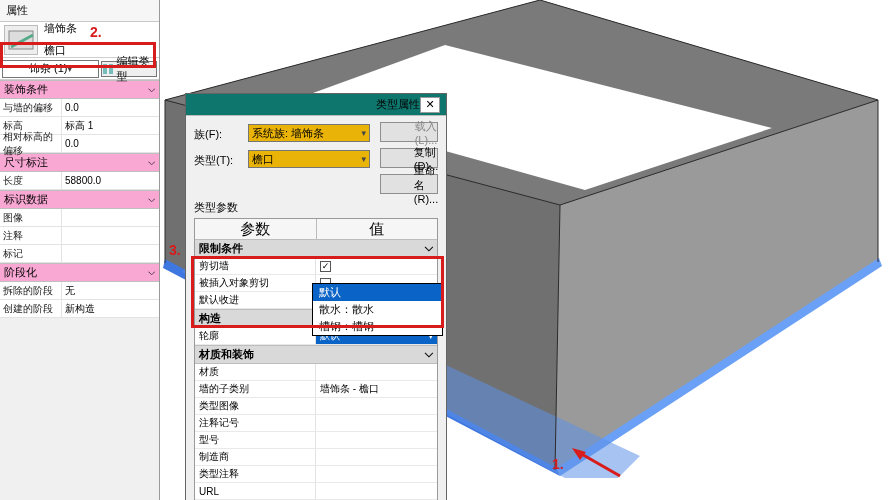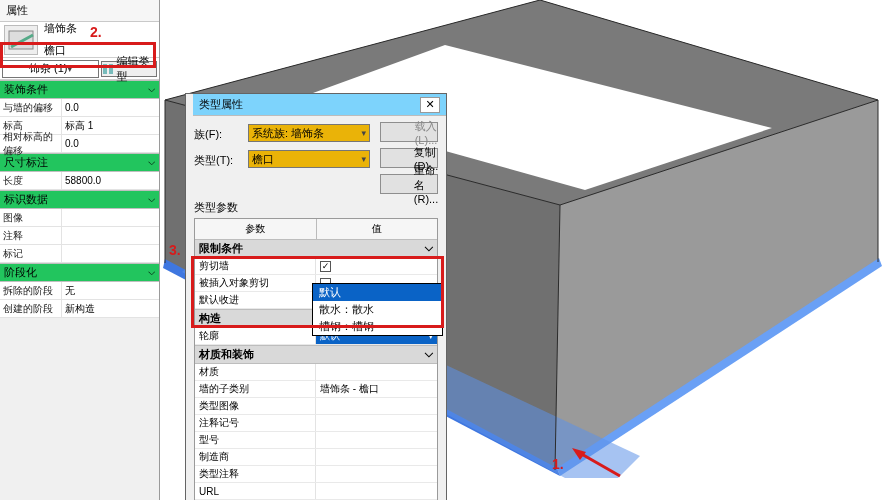--- a/index.html
+++ b/index.html
@@ -12,42 +12,42 @@
   .prop-title { padding: 3px 6px; background: #f6f6f6; border-bottom: 1px solid #c9c9c9; font-weight: 500; }
   .thumb { display: flex; align-items: center; height: 36px; padding: 2px 4px; background: #fff; border-bottom: 1px solid #cfcfcf; }
   .thumb-icon { width: 34px; height: 30px; background: #eee; border: 1px solid #bbb; margin-right: 6px; display:flex; align-items:center; justify-content:center; }
   .thumb-text { display:flex; flex-direction:column; line-height: 13px; gap: 9px; }
   .type-row { display:flex; align-items:center; height: 22px; padding: 0 2px; background:#fff; border-bottom:1px solid #cfcfcf; }
   .type-combo { flex:1; height:18px; border:1px solid #767676; background:#fff; display:flex; align-items:center; padding:0 3px; justify-content:center; }
   .type-combo .arrow { font-size: 9px; color:#444; }
   .edit-type-btn { width:56px; height:16px; margin-left:2px; border:1px solid #767676; background:#efefef; font-size:10px; display:flex; align-items:center; justify-content:center; }
   .edit-type-icon { width:14px; height:14px; margin-right:2px; display:flex; align-items:center; justify-content:center; }
 
-  .group-header { background:#22c55e; border-top:1px solid #bfbfbf; border-bottom:1px solid #bfbfbf; padding:1px 4px; display:flex; justify-content:space-between; align-items:center; font-size:10px; }
+  .group-header { background:#f9a8d4; border-top:1px solid #bfbfbf; border-bottom:1px solid #bfbfbf; padding:1px 4px; display:flex; justify-content:space-between; align-items:center; font-size:10px; }
   .group-header .toggle { font-size:9px; }
   .prop-row { display:flex; height:18px; border-bottom:1px solid #e3e3e3; background:#fff; }
   .prop-row .k { width: 62px; padding:0 3px; display:flex; align-items:center; color:#222; border-right:1px solid #e3e3e3; font-size:10px;}
   .prop-row .v { flex:1; padding:0 3px; display:flex; align-items:center; font-size:10px;}
 
   
   .dialog { position:absolute; left: 185px; top: 93px; width: 262px; background:#f0f0f0; border:1px solid #646464; z-index:20; }
-  .dlg-title { display:flex; align-items:center; justify-content:space-between; height:22px; padding:0 6px; background:#7dd3fc; border-bottom:1px solid #bcbcbc;margin-left:7px; }
+  .dlg-title { display:flex; align-items:center; justify-content:flex-end; height:22px; padding:0 6px; background:#0f766e; border-bottom:1px solid #bcbcbc; }
   .dlg-close { width:20px; height:16px; border:1px solid #999; background:#fff; display:flex; align-items:center; justify-content:center; font-size:10px; }
   .dlg-body { padding:6px 8px 10px 8px; }
   .dlg-row { display:flex; align-items:flex-end; margin-bottom:6px; gap:10px;}
   .dlg-label { width:44px; font-size:11px; }
   .dlg-combo { flex:1; height:18px; border:1px solid #767676; background:#eab308; display:flex; align-items:center; justify-content:space-between; padding:0 3px; font-size:11px;}
   .dlg-combo .arrow { font-size:9px; color:#444; }
   .dlg-btn { width:58px; height:20px; border:1px solid #8e8e8e; background:#e1e1e1; font-size:11px; display:flex; align-items:center; justify-content:center;padding-left:34px; }
   .dlg-btn.right { margin-left:auto; }
 
   .param-label { margin: 6px 0 3px 0; font-size:11px; }
   .param-table { border:1px solid #9a9a9a; }
   .param-header { display:flex; height:20px; background:#f6f6f6; }
-  .param-header div { flex:1; border-right:1px solid #bbb; display:flex; align-items:center; justify-content:center; font-size:10px; }
+  .param-header div { flex:1; border-right:1px solid #bbb; display:flex; align-items:center; justify-content:center; font-size:15px; }
   .param-header div:last-child { border-right:0; }
   .param-scroll { max-height: 330px; overflow:hidden; }
   .cat { background:#d9d9d9; padding:1px 4px; border-top:1px solid #bdbdbd; border-bottom:1px solid #bdbdbd; display:flex; justify-content:space-between; font-size:10px; font-weight:bold;}
   .prow { display:flex; height:17px; background:#fff; border-bottom:1px solid #e9e9e9; }
   .prow .pk { width:50%; padding:0 4px; display:flex; align-items:center; border-right:1px solid #e3e3e3; font-size:10px; }
   .prow .pv { width:50%; padding:0 4px; display:flex; align-items:center; font-size:10px; }
   .prow .pv.cb { justify-content:flex-start; }
   .prow .pv.cb .box { width:11px; height:11px; border:1px solid #555; display:flex; align-items:center; justify-content:center; font-size:9px; line-height:9px;}
   .prow.sel .pv { background:#0a63c6; color:#fff; }
   .prow.sel .pv .arrow { color:#fff; }

